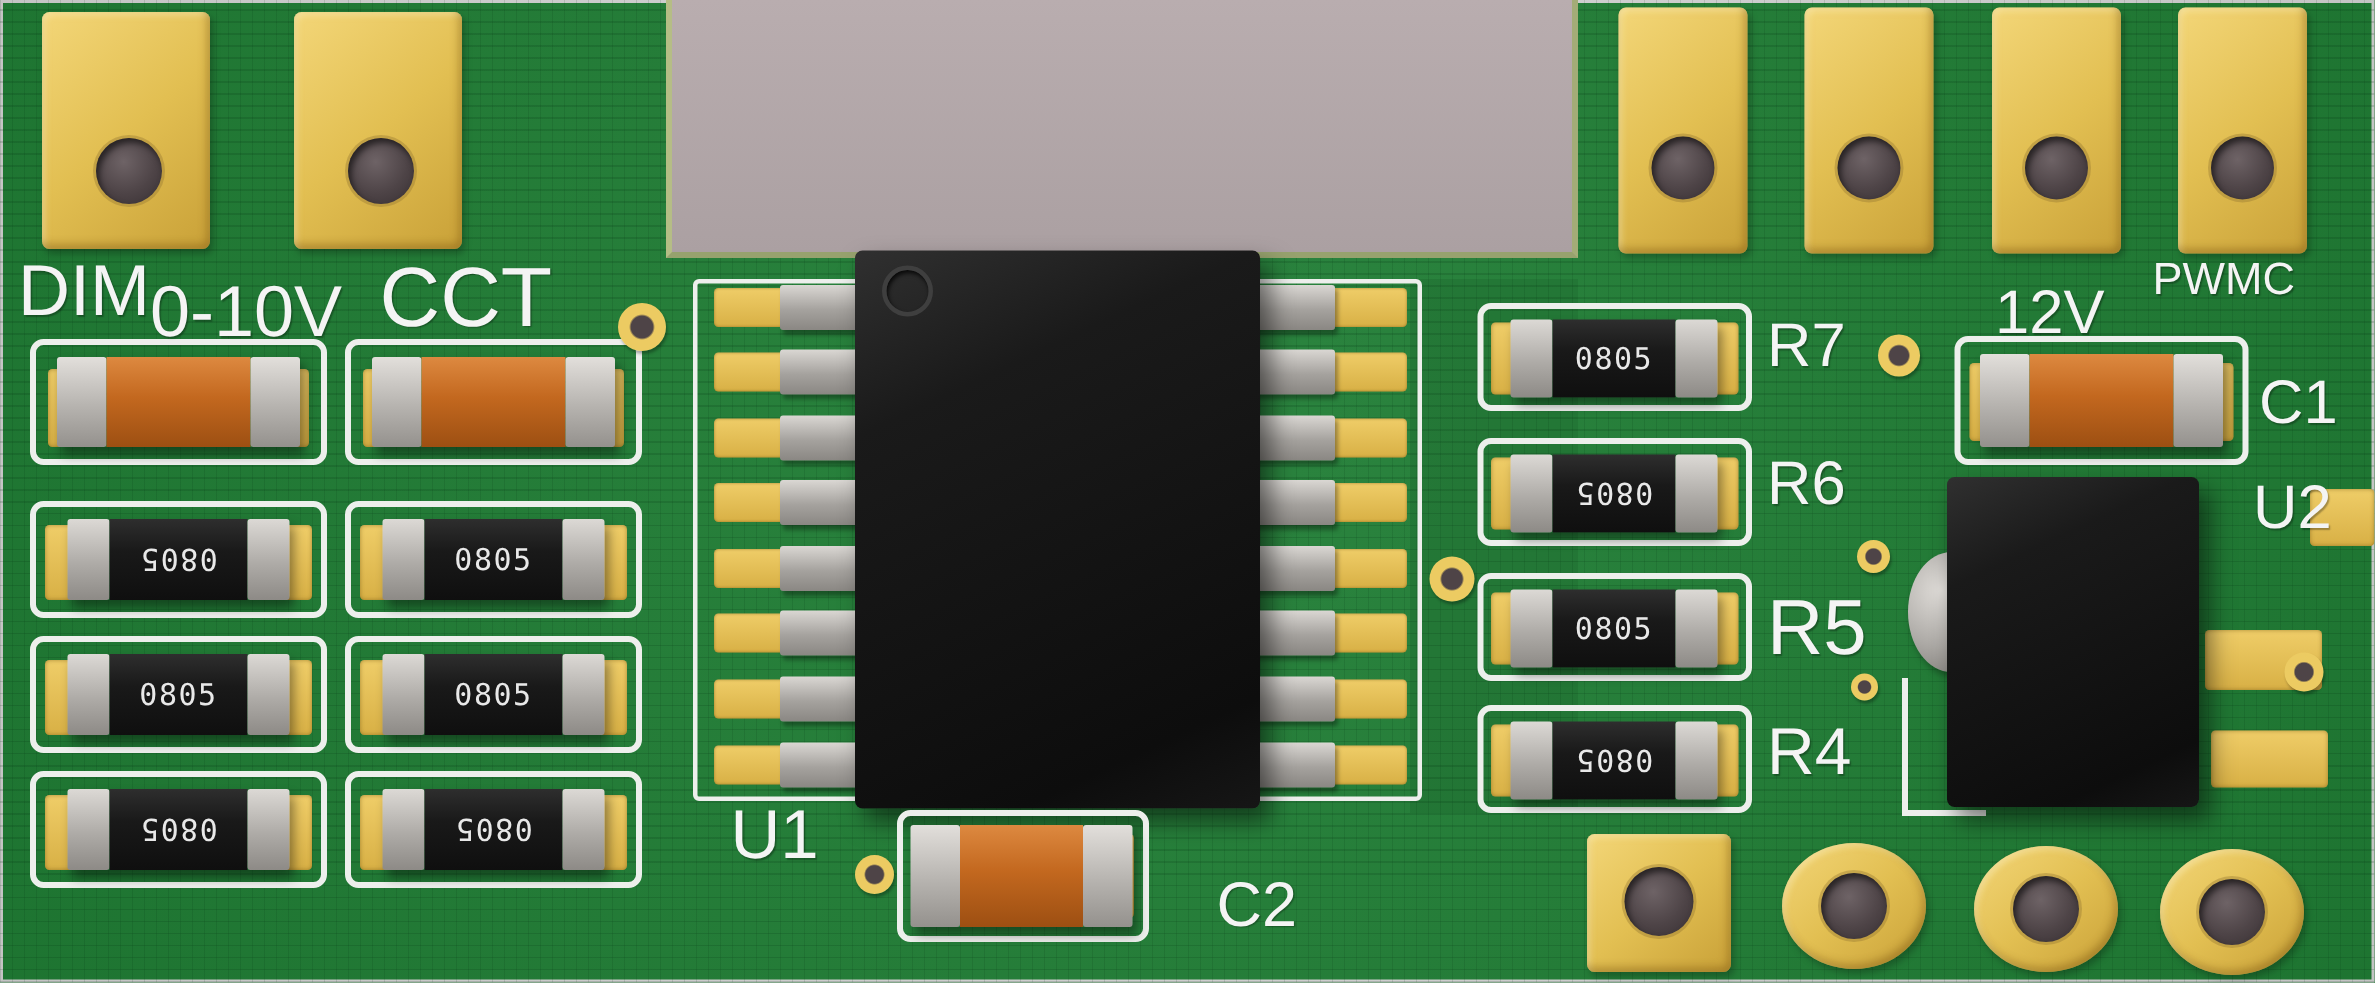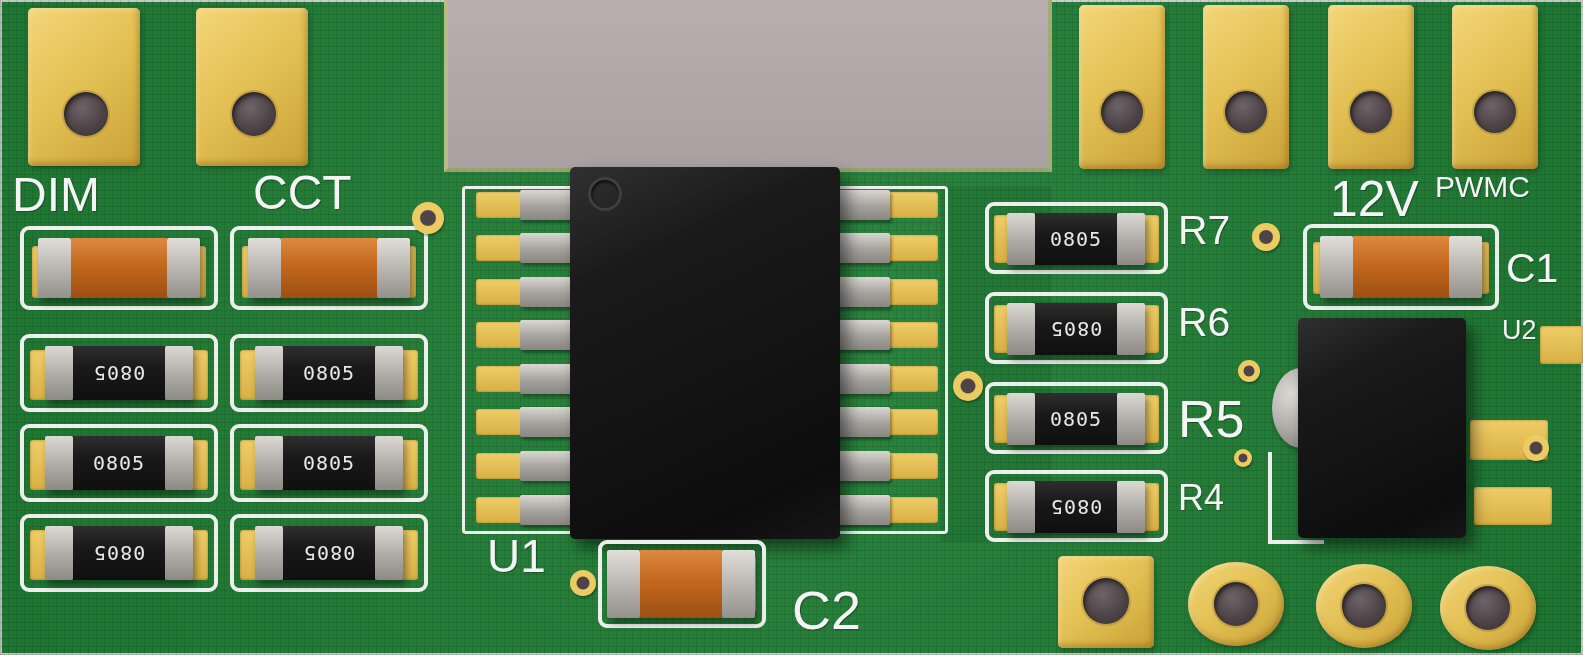--- a/index.html
+++ b/index.html
@@ -273,25 +273,26 @@
 
   <div class="via" style="left:412px;top:202px;width:32px;height:32px"></div>
   <div class="via" style="left:953px;top:371px;width:30px;height:30px"></div>
   <div class="via" style="left:570px;top:570px;width:26px;height:26px"></div>
   <div class="via" style="left:1252px;top:223px;width:28px;height:28px"></div>
   <div class="via" style="left:1238px;top:360px;width:22px;height:22px"></div>
   <div class="via" style="left:1234px;top:449px;width:18px;height:18px"></div>
   <div class="via" style="left:1523px;top:435px;width:26px;height:26px"></div>
 
   <span class="sk" style="left:12px;top:167px;font-size:48px">DIM</span>
-  <span class="sk" style="left:253px;top:165px;font-size:48px">CCT</span>
-  <span class="sk" style="left:1330px;top:170px;font-size:50px">12V</span>
+  <span class="sk" style="left:100px;top:181px;font-size:48px">0-10V</span>
+  <span class="sk" style="left:253px;top:165px;font-size:56px">CCT</span>
+  <span class="sk" style="left:1330px;top:185px;font-size:41px">12V</span>
   <span class="sk" style="left:1435px;top:170px;font-size:30px">PWMC</span>
   <span class="sk" style="left:1178px;top:207px;font-size:41px">R7</span>
   <span class="sk" style="left:1178px;top:299px;font-size:41px">R6</span>
   <span class="sk" style="left:1178px;top:389px;font-size:52px">R5</span>
-  <span class="sk" style="left:1178px;top:477px;font-size:36px">R4</span>
+  <span class="sk" style="left:1178px;top:477px;font-size:44px">R4</span>
   <span class="sk" style="left:1506px;top:245px;font-size:41px">C1</span>
-  <span class="sk" style="left:1502px;top:315px;font-size:27px">U2</span>
+  <span class="sk" style="left:1502px;top:315px;font-size:41px">U2</span>
   <span class="sk" style="left:487px;top:529px;font-size:46px">U1</span>
-  <span class="sk" style="left:792px;top:579px;font-size:54px">C2</span>
+  <span class="sk" style="left:811px;top:579px;font-size:42px">C2</span>
 
 </div>
 
 </body></html>

